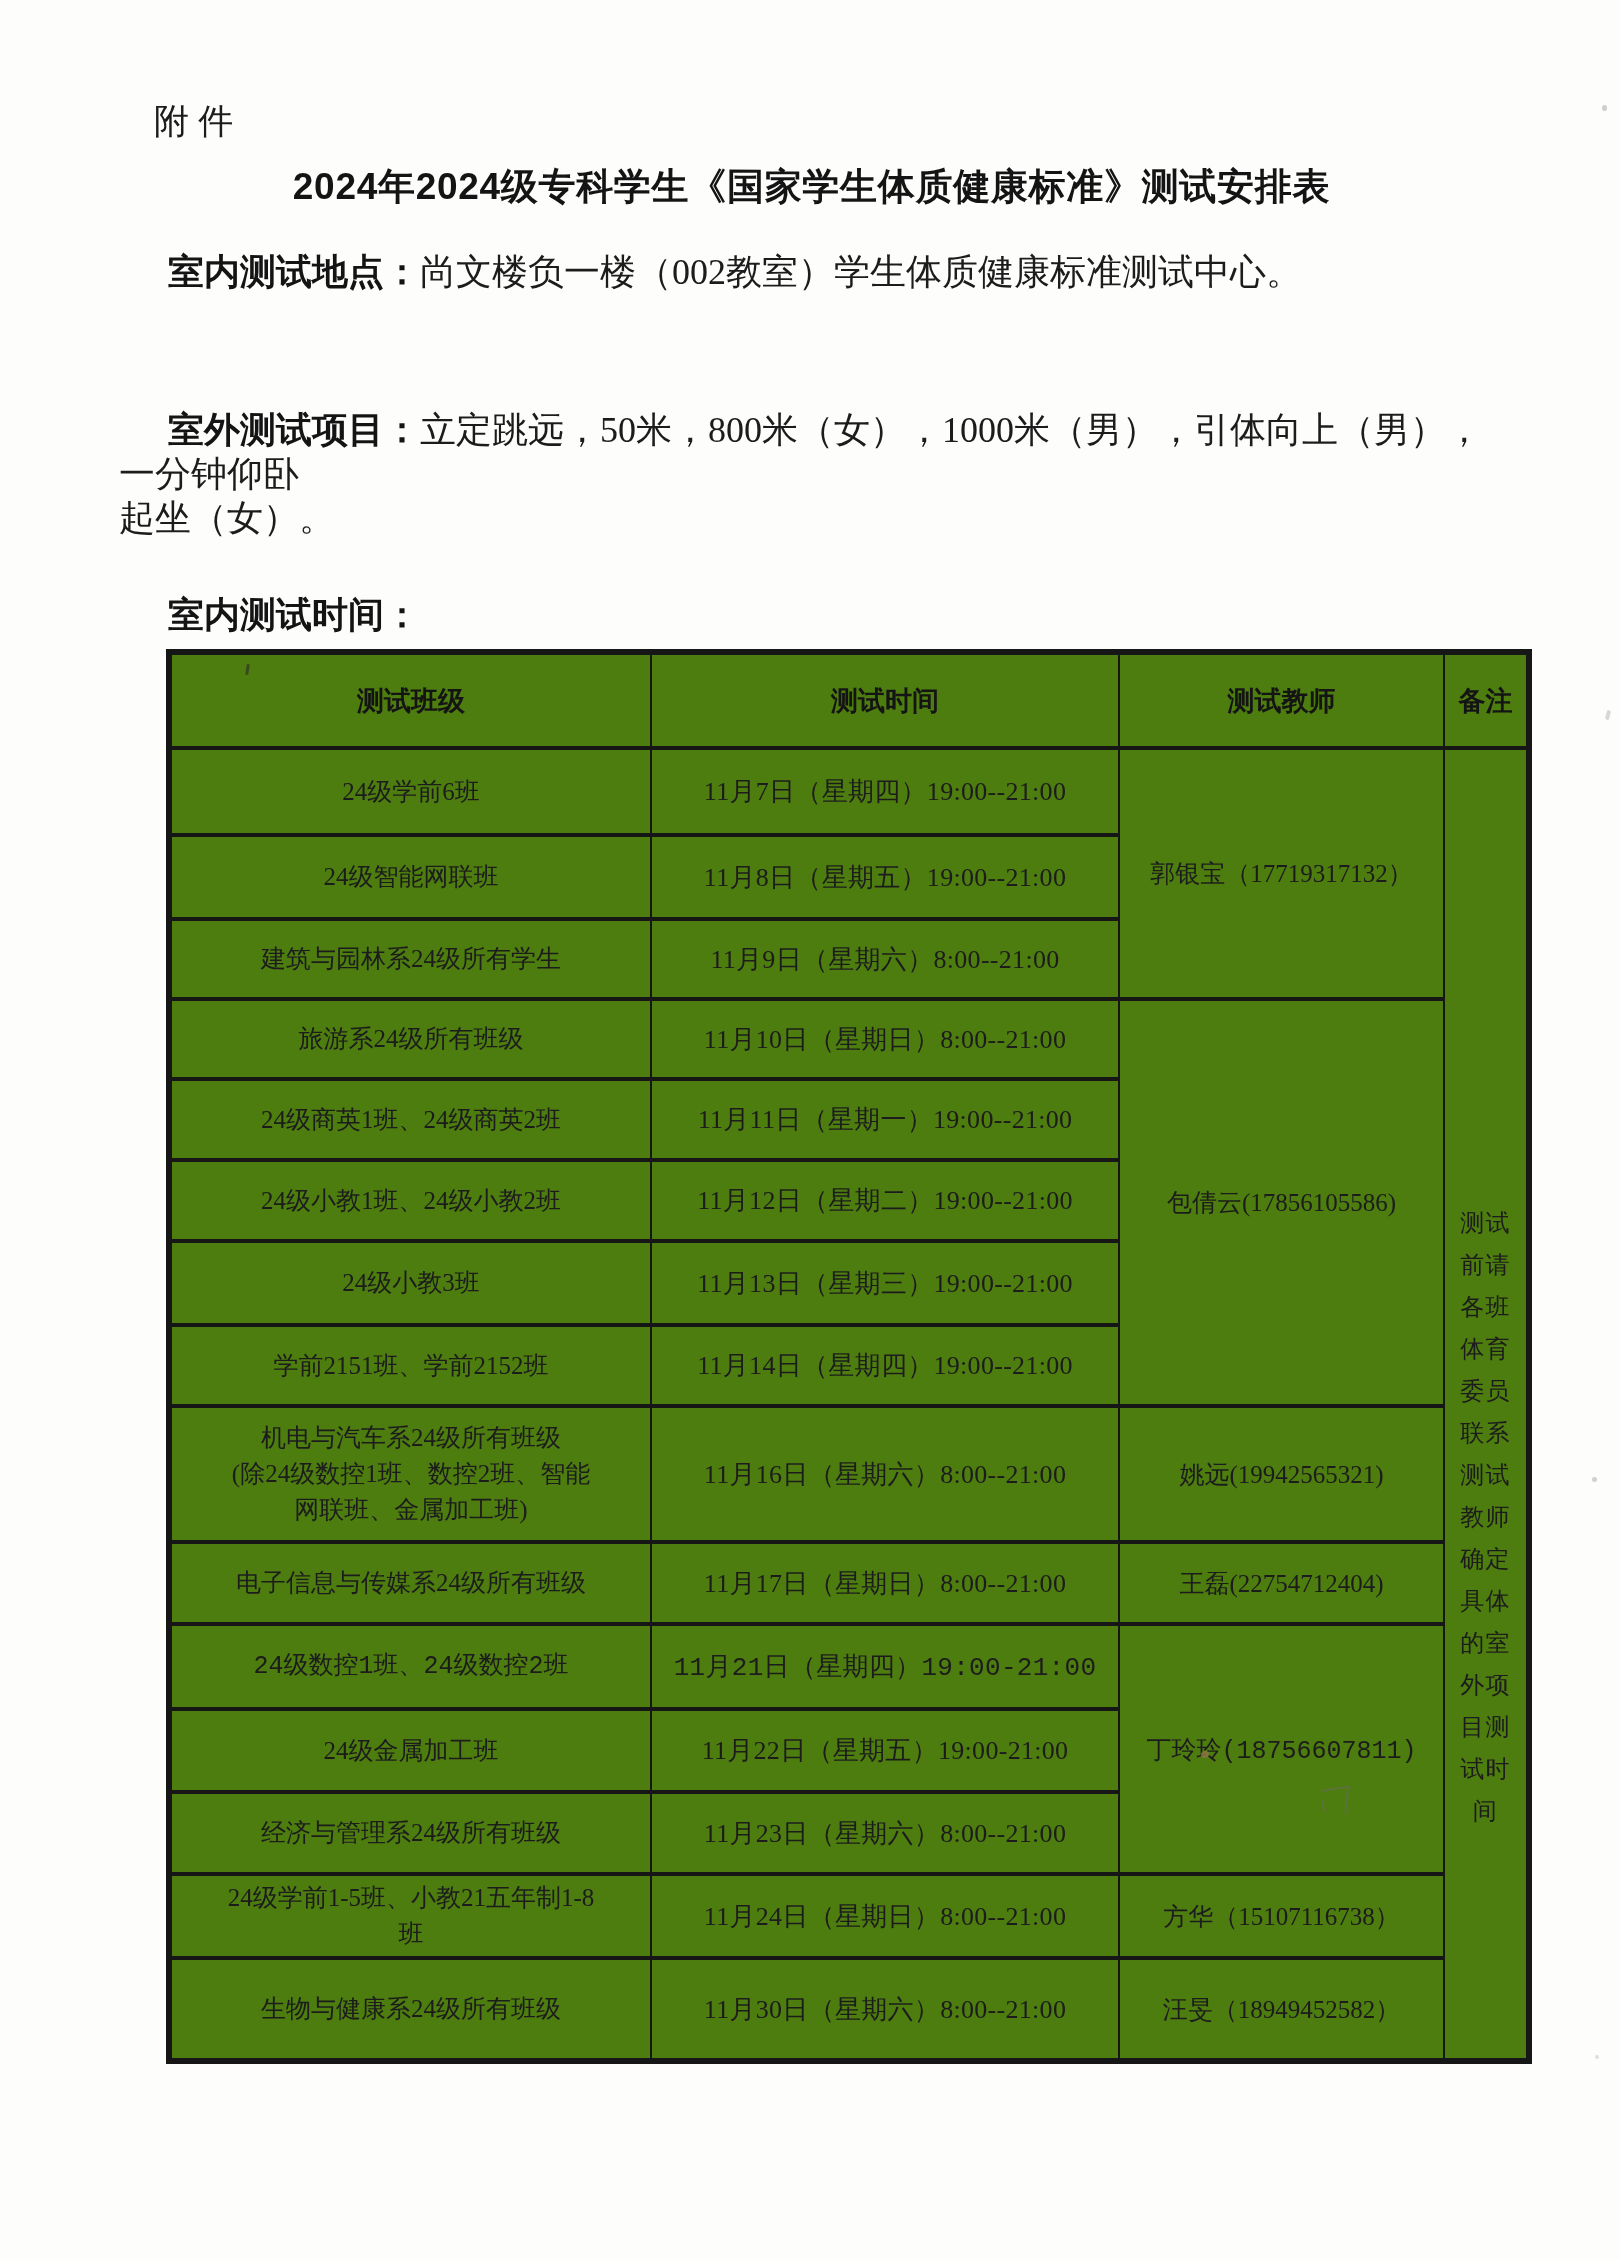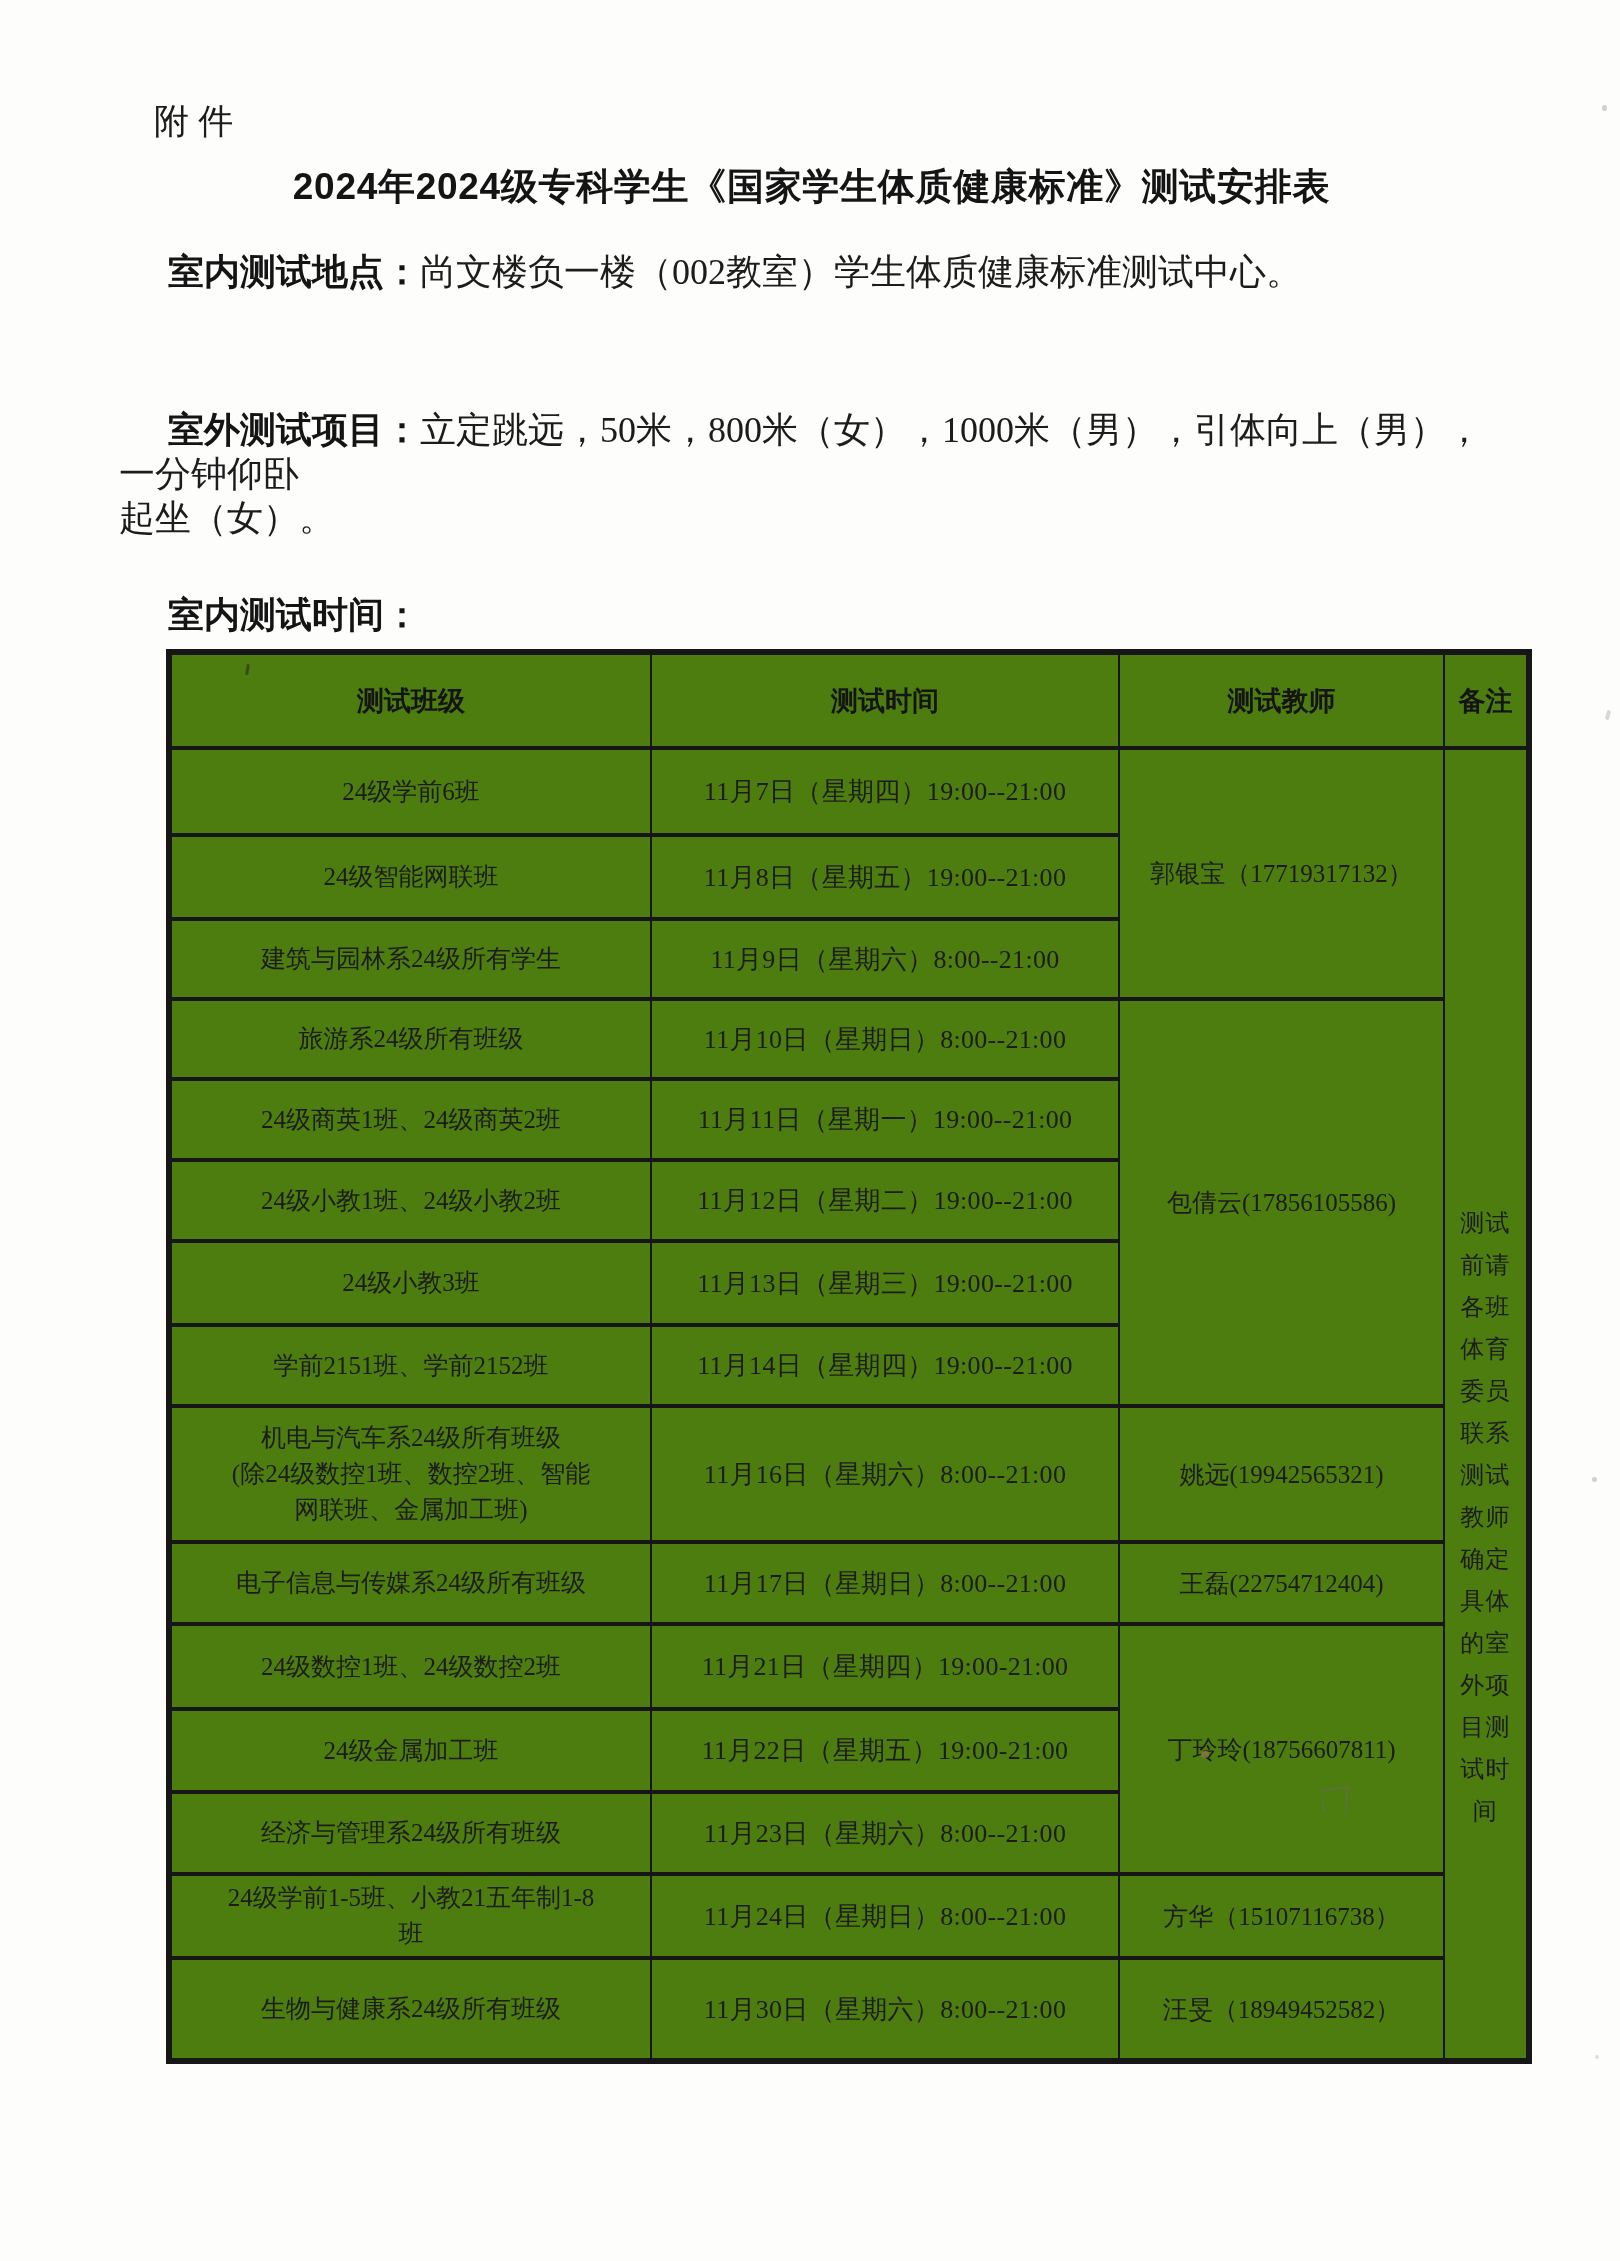--- a/index.html
+++ b/index.html
@@ -164,21 +164,21 @@
 (除24级数控1班、数控2班、智能
 网联班、金属加工班)</td>
           <td class="time-cell">11月16日（星期六）8:00--21:00</td>
           <td class="teacher-cell" rowspan="1">姚远(19942565321)</td>
         </tr>
         <tr style="height: 82px;">
           <td class="class-cell">电子信息与传媒系24级所有班级</td>
           <td class="time-cell">11月17日（星期日）8:00--21:00</td>
           <td class="teacher-cell" rowspan="1">王磊(22754712404)</td>
         </tr>
-        <tr style="height: 85px;">
+        <tr style="height: 85px; font-family: Liberation Mono, monospace;">
           <td class="class-cell">24级数控1班、24级数控2班</td>
           <td class="time-cell">11月21日（星期四）19:00-21:00</td>
           <td class="teacher-cell" rowspan="3">丁玲玲(18756607811)</td>
         </tr>
         <tr style="height: 83px;">
           <td class="class-cell">24级金属加工班</td>
           <td class="time-cell">11月22日（星期五）19:00-21:00</td>
         </tr>
         <tr style="height: 82px;">
           <td class="class-cell">经济与管理系24级所有班级</td>

